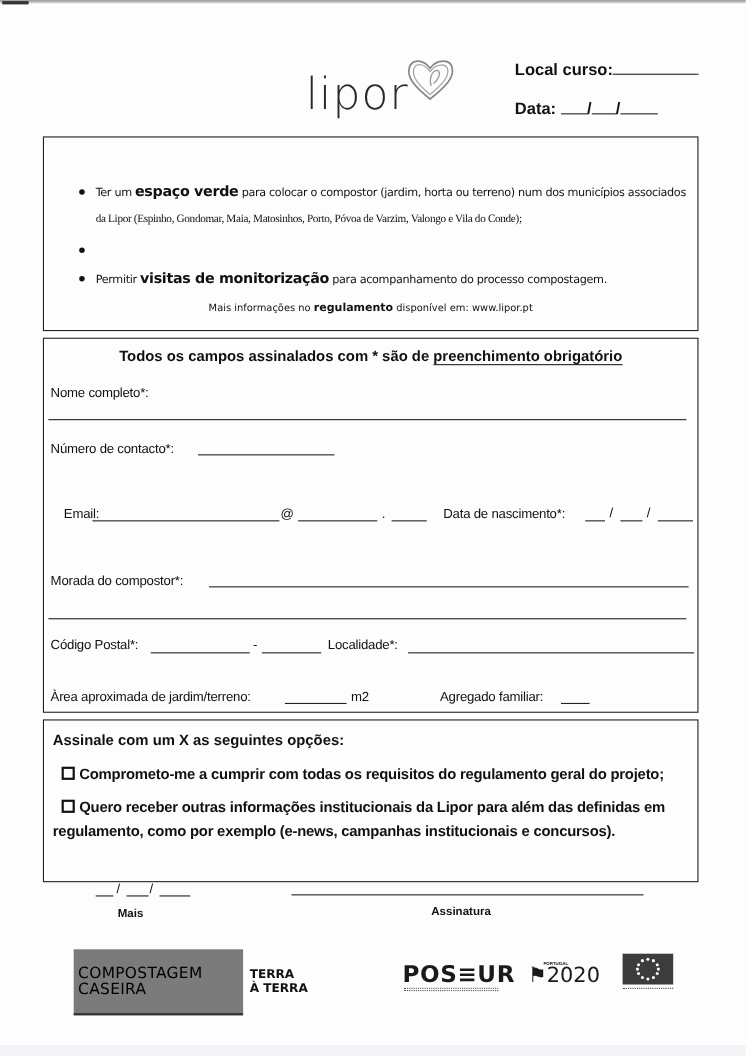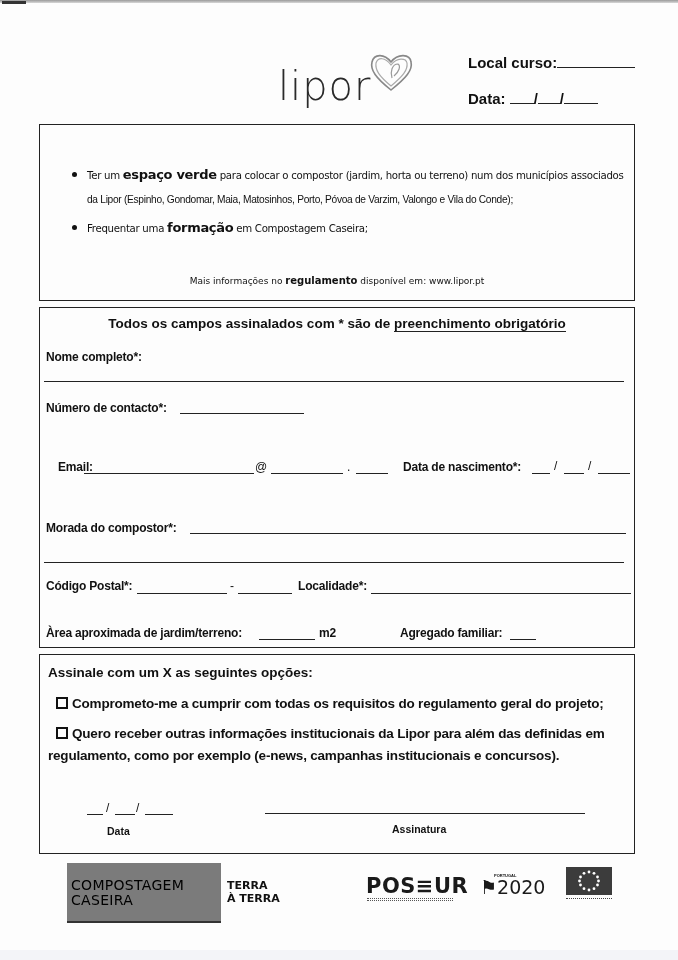--- a/index.html
+++ b/index.html
@@ -17,33 +17,33 @@
     
     .logo { position: absolute; left: 278px; top: 66px; font-size: 40px; color: #2a2a2a; letter-spacing: 1px; font-family: "DejaVu Sans", sans-serif; font-weight: 300; line-height: 1; }
     .logo-heart { position: absolute; left: 366px; top: 48px; width: 50px; height: 50px; }
     .hdr-field { position: absolute; left: 468px; font-weight: bold; font-size: 15px; white-space: nowrap; }
     .hdr-field .blank { display: inline-block; border-bottom: 1.5px solid #222; height: 14px; vertical-align: baseline; }
 
     
     .box { position: absolute; border: 1.6px solid #222; }
     .box1 { left: 39px; top: 124px; width: 596px; height: 177px; }
     .box2 { left: 39px; top: 307px; width: 596px; height: 341px; }
-    .box3 { left: 39px; top: 654px; width: 596px; height: 200px; }
+    .box3 { left: 39px; top: 654px; width: 596px; height: 148px; }
 
     .intro { position: absolute; left: 5px; top: 8px; font-size: 10.5px; font-family: "DejaVu Sans", sans-serif; letter-spacing: -0.3px; }
     .intro i { font-weight: bold; font-style: italic; }
     .bul { position: absolute; left: 32px; font-size: 10.2px; font-family: "DejaVu Sans", sans-serif; letter-spacing: -0.3px; white-space: nowrap; }
     .bul .dot { position: absolute; left: 0; top: 5px; width: 5px; height: 5px; border-radius: 50%; background: #111; }
     .bul .txt { padding-left: 15px; }
     .bul b { font-size: 13px; margin-top: 45px; }
-    .cont { position: absolute; left: 47px; font-size: 10.2px; font-family: Liberation Sans, sans-serif; letter-spacing: -0.3px; white-space: nowrap; }
+    .cont { position: absolute; left: 47px; font-size: 10.2px; font-family: Liberation Serif, serif; letter-spacing: -0.3px; white-space: nowrap; }
     .more { position: absolute; left: 0; width: 100%; top: 150px; text-align: center; font-size: 9px; font-family: "DejaVu Sans", sans-serif; }
     .more b { font-size: 10px; }
 
-    .fld { position: absolute; font-weight: bold; font-size: 12px; white-space: nowrap; letter-spacing: -0.2px; }
+    .fld { position: absolute; font-weight: normal; font-size: 12px; white-space: nowrap; letter-spacing: -0.2px; }
     .line { position: absolute; border-bottom: 1.3px solid #222; height: 0; }
     .req-title { position: absolute; left: 0; width: 100%; top: 8px; text-align: center; font-weight: bold; font-size: 13.5px; }
     .req-title u { text-decoration: none; border-bottom: 1.5px solid #222; }
 
     .opt-title { position: absolute; left: 8px; top: 10px; font-weight: bold; font-size: 13.5px; }
     .opt { position: absolute; font-weight: bold; font-size: 13.5px; white-space: nowrap; letter-spacing: -0.2px; }
     .chk { display: inline-block; width: 12px; height: 12px; border: 2.5px solid #111; vertical-align: -1px; margin-right: 4px; }
     .sig-lbl { position: absolute; font-weight: bold; font-size: 10.5px; }
 
     
@@ -81,23 +81,26 @@
 <div class="box box1">
 
   <div class="bul" style="top:42px;">
     <span class="dot"></span>
     <span class="txt"><span>Ter um </span><b>espaço verde</b><span> para colocar o compostor (jardim, horta ou terreno) num dos municípios associados</span></span>
   </div>
   <div class="cont" style="top:69px;">da Lipor (Espinho, Gondomar, Maia, Matosinhos, Porto, Póvoa de Varzim, Valongo e Vila do Conde);</div>
 
   <div class="bul" style="top:95px;">
     <span class="dot"></span>
-    <span class="txt"><span>Frequentar uma </span><b>formação</b><span> em Compostagem Caseira;</span></span>
-  </div>
-
+  </div>
+
+  <div class="bul" style="top:121px;">
+    <span class="dot"></span>
+    <span class="txt"><span>Permitir </span><b>visitas de monitorização</b><span> para acompanhamento do processo compostagem.</span></span>
+  </div>
 
   <div class="more">
     <span>Mais informações no </span><b>regulamento</b><span> disponível em: www.lipor.pt</span>
   </div>
 </div>
 
 <div class="box box2">
   <div class="req-title">
     <span>Todos os campos assinalados com * são de </span><u>preenchimento obrigatório</u>
   </div>
@@ -150,21 +153,21 @@
   <div class="opt" style="left:16px; top:71px;">
     <span class="chk"></span><span>Quero receber outras informações institucionais da Lipor para além das definidas em</span>
   </div>
   <div class="opt" style="left:8px; top:93px;">regulamento, como por exemplo (e-news, campanhas institucionais e concursos).</div>
 
   <div class="line" style="left:47px; top:159px; width:16px;"></div>
   <div class="fld" style="left:66px; top:146px; font-weight:normal;">/</div>
   <div class="line" style="left:75px; top:159px; width:20px;"></div>
   <div class="fld" style="left:96px; top:146px; font-weight:normal;">/</div>
   <div class="line" style="left:105px; top:159px; width:28px;"></div>
-  <div class="sig-lbl" style="left:67px; top:170px;">Data</div>
+  <div class="sig-lbl" style="left:67px; top:170px;">Mais</div>
 
   <div class="line" style="left:225px; top:158px; width:320px;"></div>
   <div class="sig-lbl" style="left:352px; top:168px;">Assinatura</div>
 </div>
 
 <div class="cc-box">
   <div class="cc-text">
     <div>COMPOSTAGEM</div>
     <div>CASEIRA</div>
   </div>

